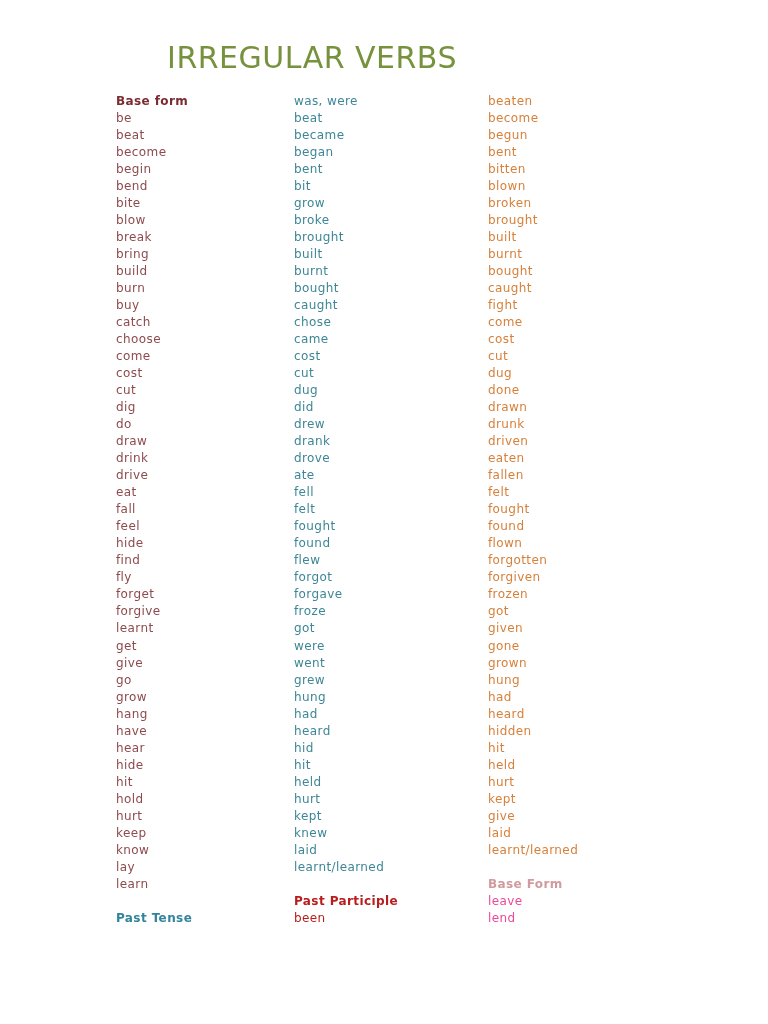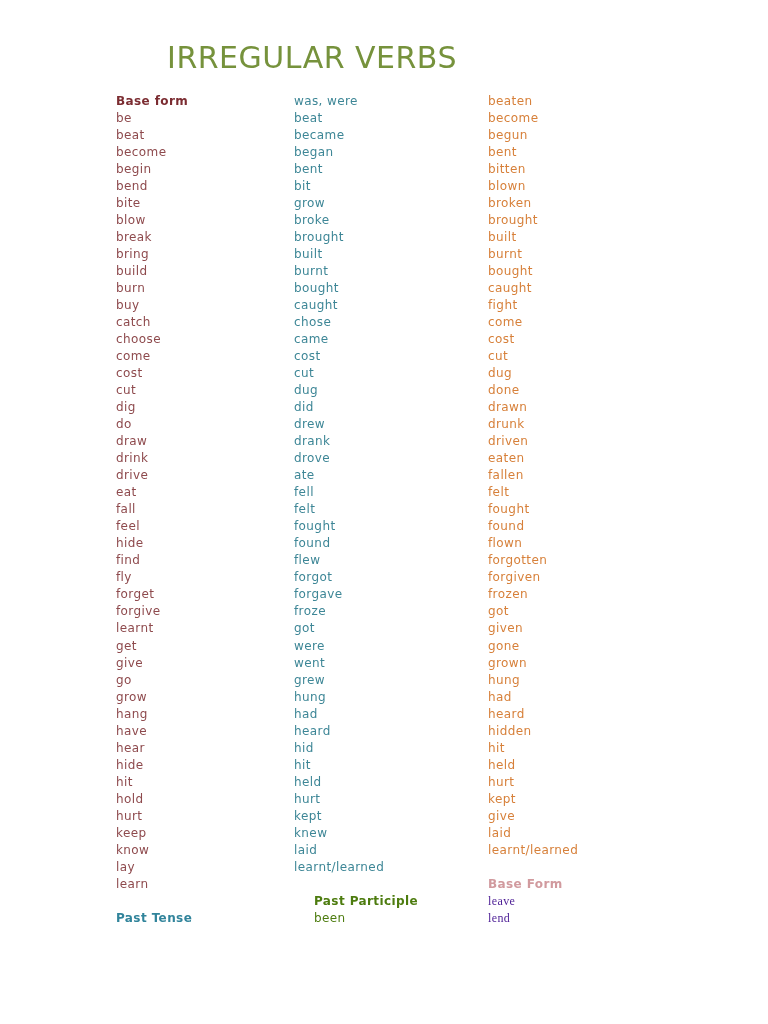--- a/index.html
+++ b/index.html
@@ -11,23 +11,23 @@
     .col div { white-space: nowrap; height: 17.02px; }
     .c1 { left: 116px; color: #8a3b3e; }
     .c2 { left: 294px; color: #31849b; }
     .c3 { left: 488px; color: #e36c0a; }
     .c1 .hd { font-weight: bold; color: #7b2c31; }
     .c3 .w { color: #d7803a; }
     .c2 .w { color: #3d8696; }
     .c1 .w { color: #8e4a4d; }
     .hd2 { font-weight: bold; }
     .pt { color: #31849b; }
-    .pp { color: #4d7c0f; margin-left: 20px; }
+    .pp { color: #b91c1c; }
     .bf2 { color: #d19a9e; font-weight: bold; }
-    .faded { color: #4c1d95; font-family: Liberation Serif, serif; }
+    .faded { color: #ec4899; }
     .gap { height: 17.02px; }
   </style>
 </head>
 <body>
 
 <div class="title">IRREGULAR VERBS</div>
 
 <div class="col c1" id="col-base">
   <div class="hd">Base form</div>
 <div class="w">be</div>

